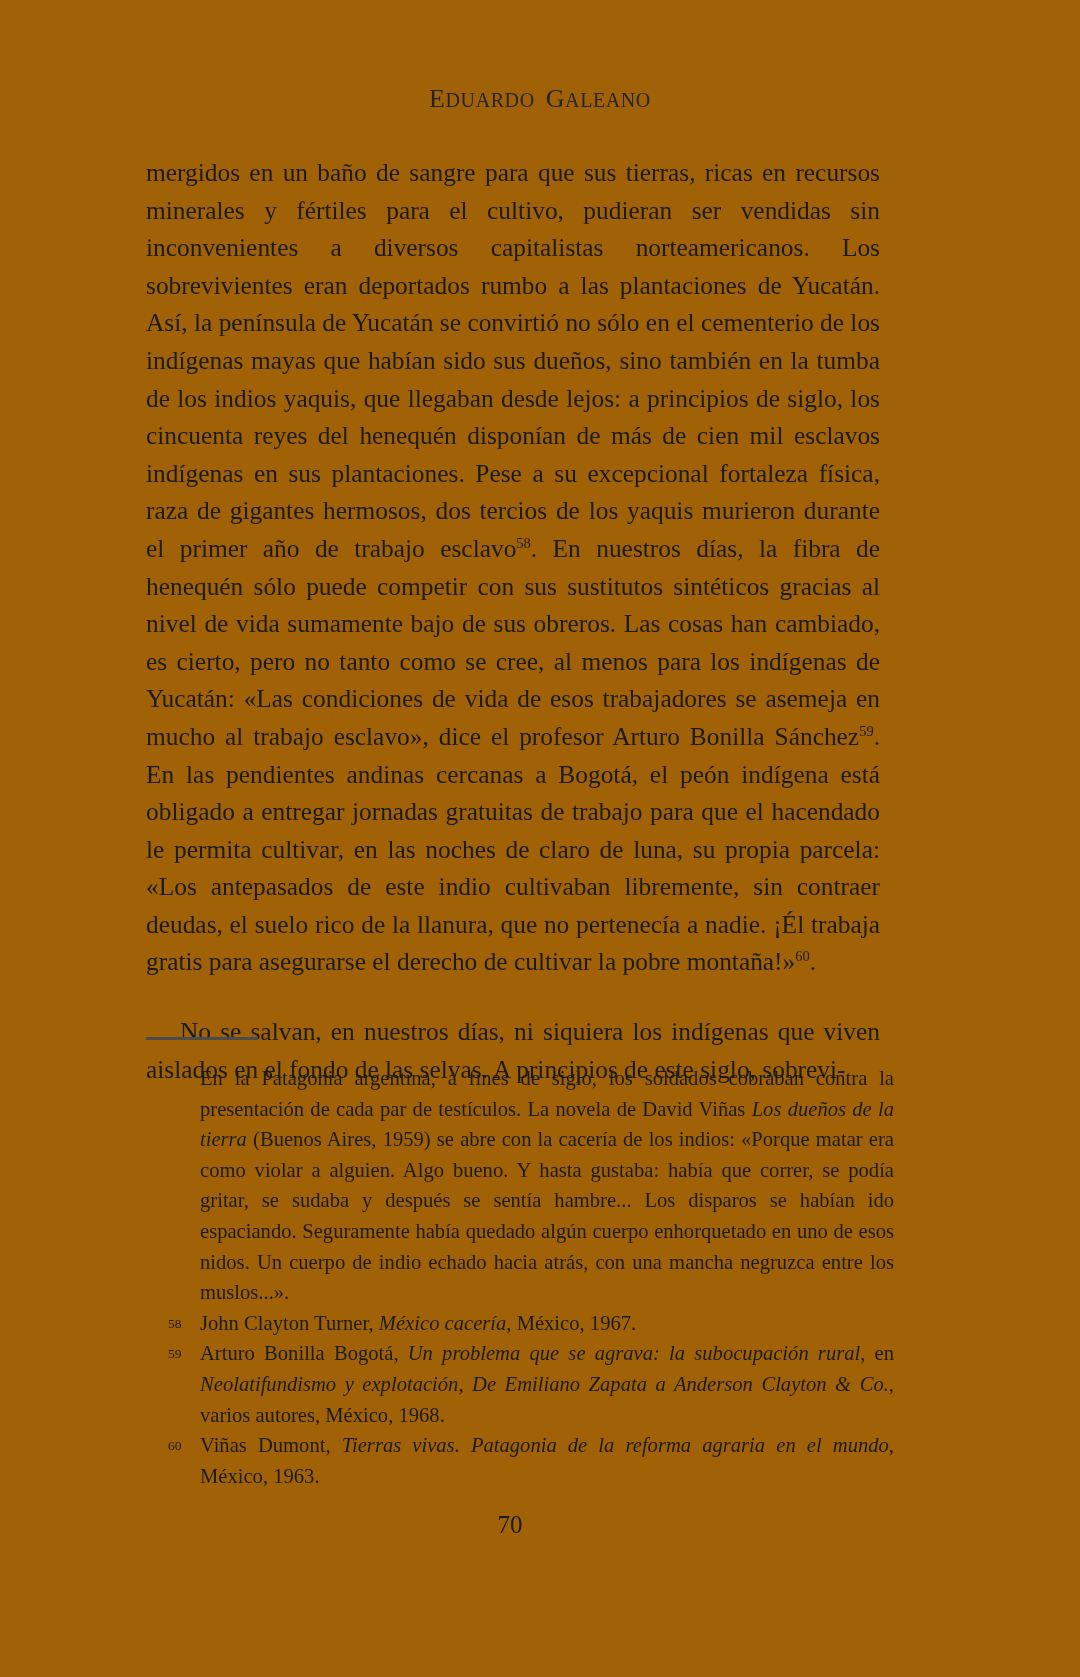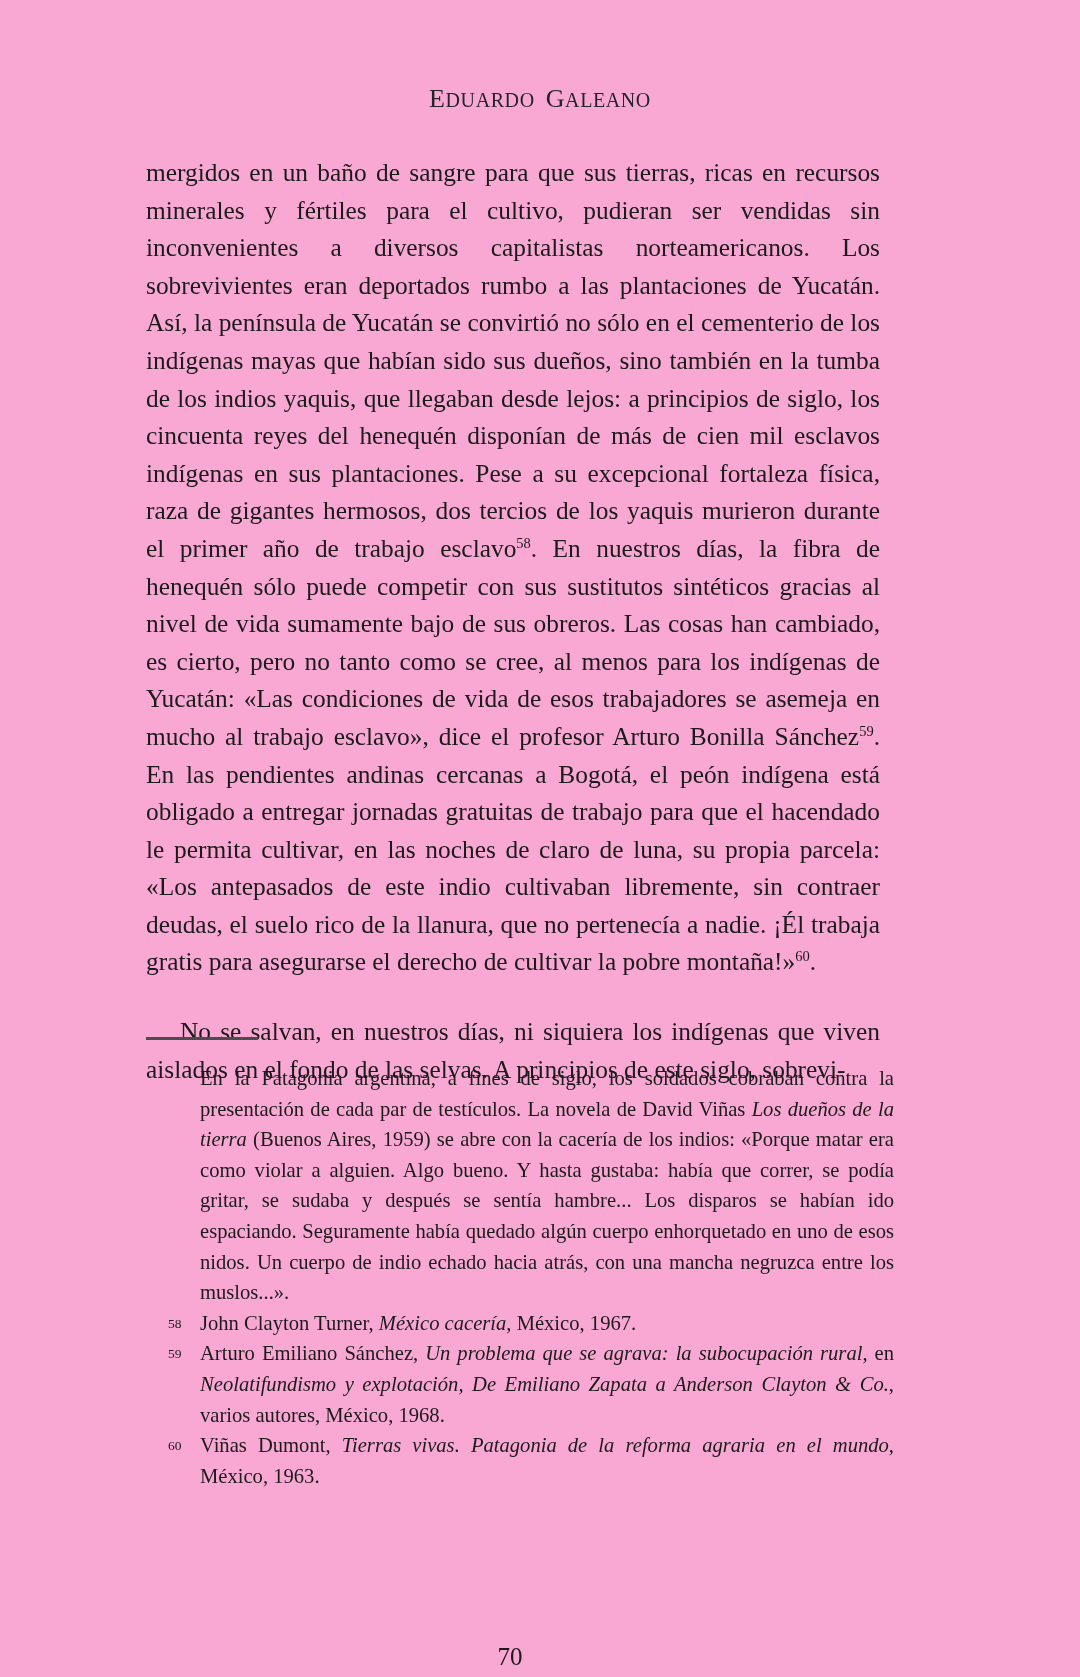--- a/index.html
+++ b/index.html
@@ -9,21 +9,21 @@
   }
   body {
     font-family: "Liberation Serif", "DejaVu Serif", serif;
     color: #1b1b1b;
   }
   .page {
     position: relative;
     width: 1080px;
     height: 1677px;
     margin: 0 auto;
-    background: #f9a8d4;
+    background: #a16207;
     box-sizing: border-box;
     overflow: hidden;
   }
 
   
   .running-head {
     position: absolute;
     top: 84px;
     left: 0;
     width: 1080px;
@@ -119,21 +119,21 @@
     font-size: 13.5px;
     color: #1b1b1b;
   }
   .fn-entry i, .fn-para i {
     font-style: italic;
   }
 
   
   .folio {
     position: absolute;
-    top: 1643px;
+    top: 1511px;
     left: 0;
     width: 1020px;
     text-align: center;
     font-size: 25px;
     color: #1b1b1b;
   }
 </style>
 </head>
 <body>
 
@@ -149,21 +149,21 @@
   </div>
 
   <div class="footnote-rule"></div>
 
   <div class="footnotes">
 
     <p class="fn-para"><span>En la Patagonia argentina, a fines de siglo, los soldados cobraban contra la presentación de cada par de testículos. La novela de David Viñas </span><i>Los dueños de la tierra</i><span> (Buenos Aires, 1959) se abre con la cacería de los indios: «Porque matar era como violar a alguien. Algo bueno. Y hasta gustaba: había que correr, se podía gritar, se sudaba y después se sentía hambre... Los disparos se habían ido espaciando. Seguramente había quedado algún cuerpo enhorquetado en uno de esos nidos. Un cuerpo de indio echado hacia atrás, con una mancha negruzca entre los muslos...».</span></p>
 
     <p class="fn-entry"><span class="fn-num">58</span><span>John Clayton Turner, </span><i>México cacería</i><span>, México, 1967.</span></p>
 
-    <p class="fn-entry"><span class="fn-num">59</span><span>Arturo Emiliano Sánchez, </span><i>Un problema que se agrava: la subocupación rural</i><span>, en </span><i>Neolatifundismo y explotación, De Emiliano Zapata a Anderson Clayton &amp; Co.</i><span>, varios autores, México, 1968.</span></p>
+    <p class="fn-entry"><span class="fn-num">59</span><span>Arturo Bonilla Bogotá, </span><i>Un problema que se agrava: la subocupación rural</i><span>, en </span><i>Neolatifundismo y explotación, De Emiliano Zapata a Anderson Clayton &amp; Co.</i><span>, varios autores, México, 1968.</span></p>
 
     <p class="fn-entry"><span class="fn-num">60</span><span>Viñas Dumont, </span><i>Tierras vivas. Patagonia de la reforma agraria en el mundo</i><span>, México, 1963.</span></p>
 
   </div>
 
   <div class="folio">70</div>
 
 </div>
 
 </body></html>

